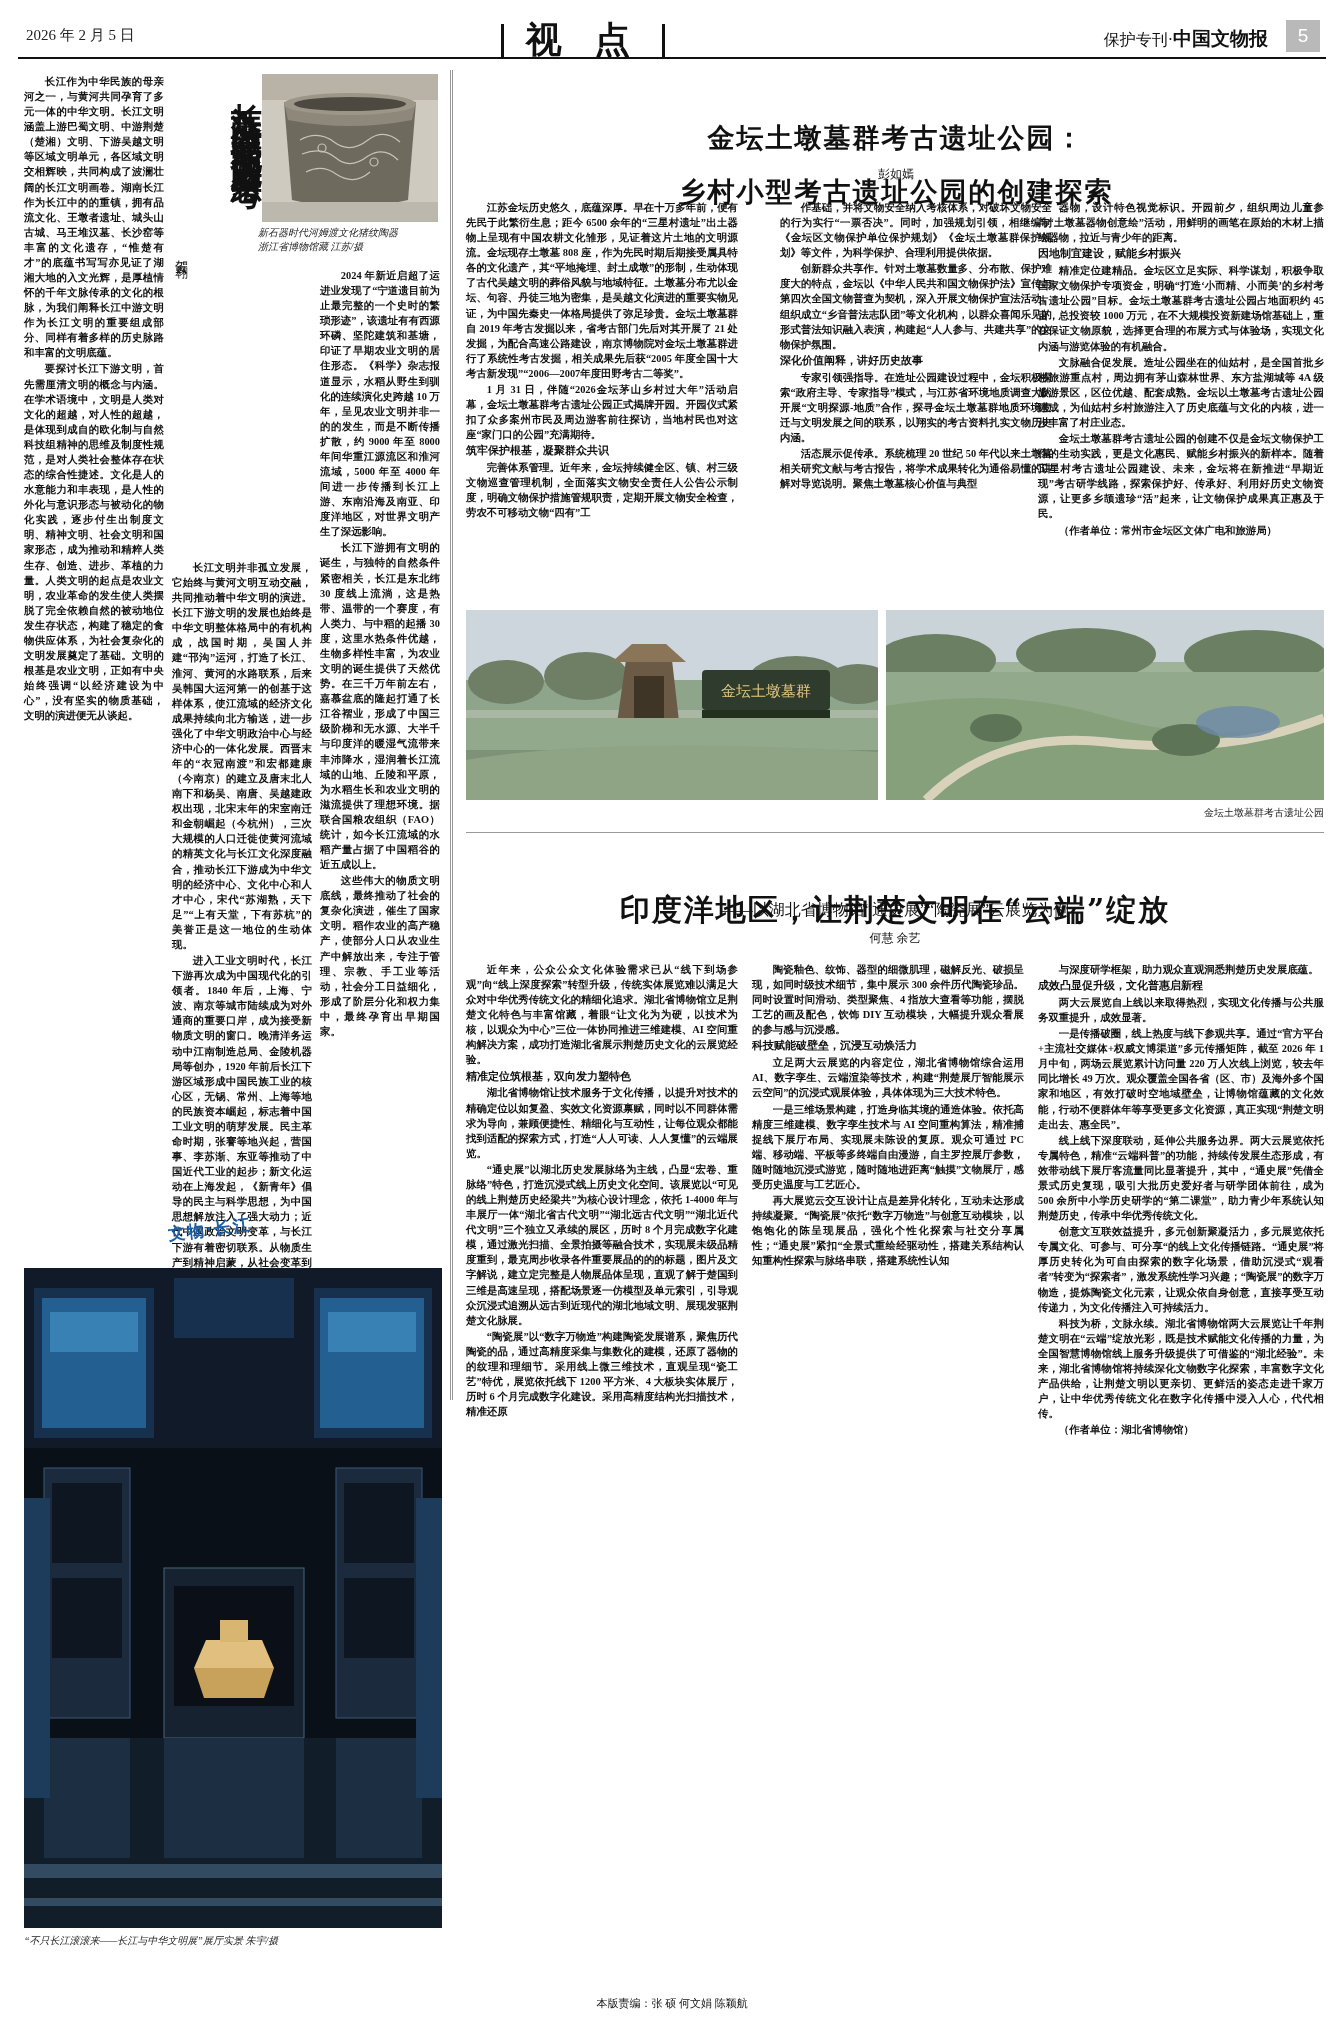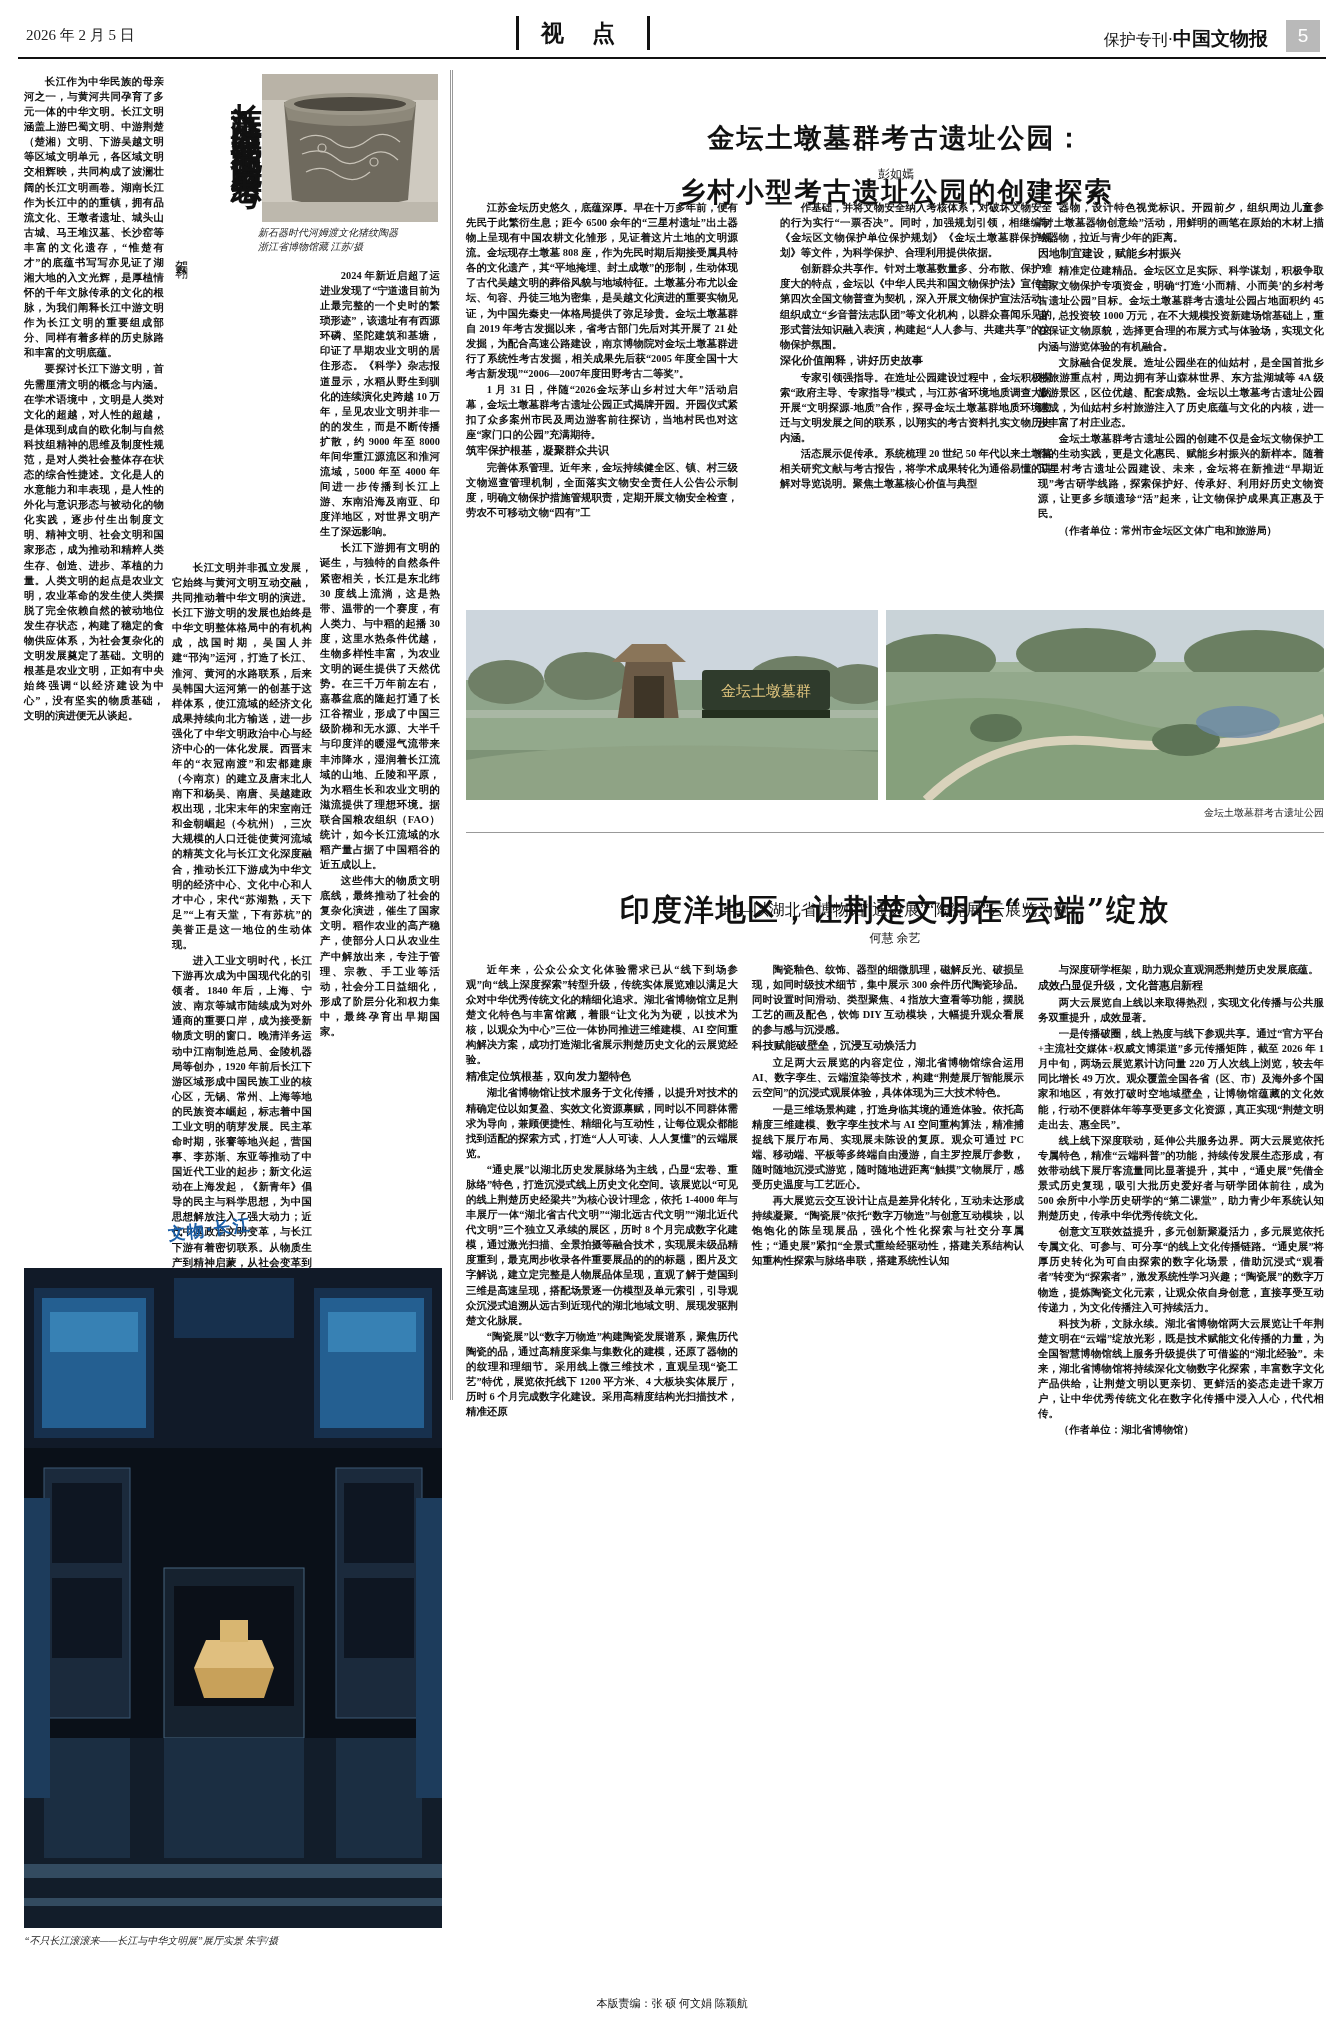--- a/index.html
+++ b/index.html
@@ -9,21 +9,21 @@
     color:#111;
   }
   .page{position:absolute;left:0;top:0;width:1344px;height:2040px;overflow:hidden;padding-left:12px;}
 
   
   .masthead{position:absolute;left:18px;top:14px;width:1308px;height:44px;}
   .mh-date{position:absolute;left:8px;top:12px;font-size:15px;color:#222;}
   .mh-rule{position:absolute;left:0;top:43px;width:1308px;height:2px;background:#111;}
   .mh-center{position:absolute;left:440px;top:2px;width:250px;height:40px;text-align:center;}
   .mh-center .bar{display:inline-block;width:3px;height:34px;background:#111;vertical-align:middle;margin:0 18px;}
-  .mh-title{display:inline-block;font-size:23px;font-weight:bold;letter-spacing:10px;vertical-align:middle;
+  .mh-title{display:inline-block;font-size:36px;font-weight:bold;letter-spacing:10px;vertical-align:middle;
             font-family:"DejaVu Serif",serif;}
   .mh-right{position:absolute;right:58px;top:12px;font-size:16px;}
   .mh-right .brand{font-weight:bold;font-size:19px;font-family:"DejaVu Serif",serif;}
   .mh-page{position:absolute;right:6px;top:6px;width:34px;height:32px;background:#b9b9b9;color:#fff;
            font-size:19px;text-align:center;line-height:32px;font-family:"Liberation Sans",sans-serif;}
 
   
   .col{
     position:absolute;
     font-size:10.4px;line-height:1.45;text-align:justify;

